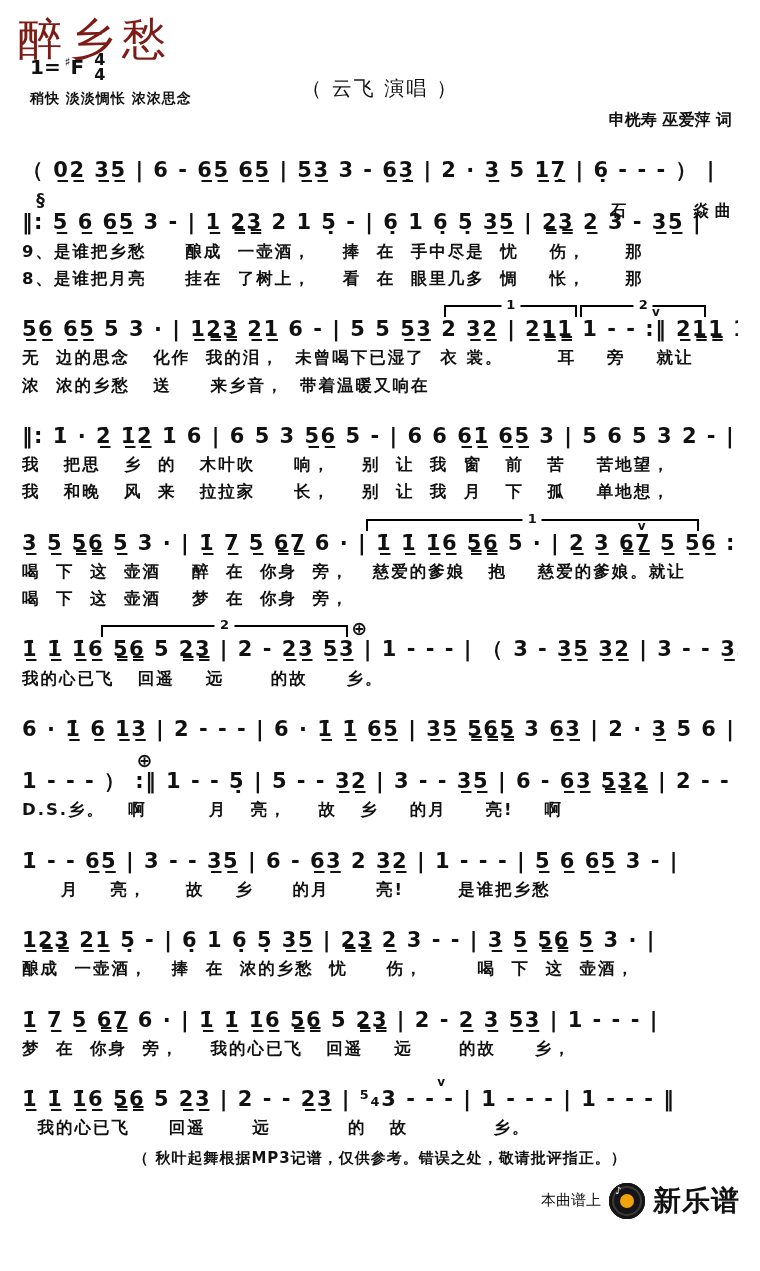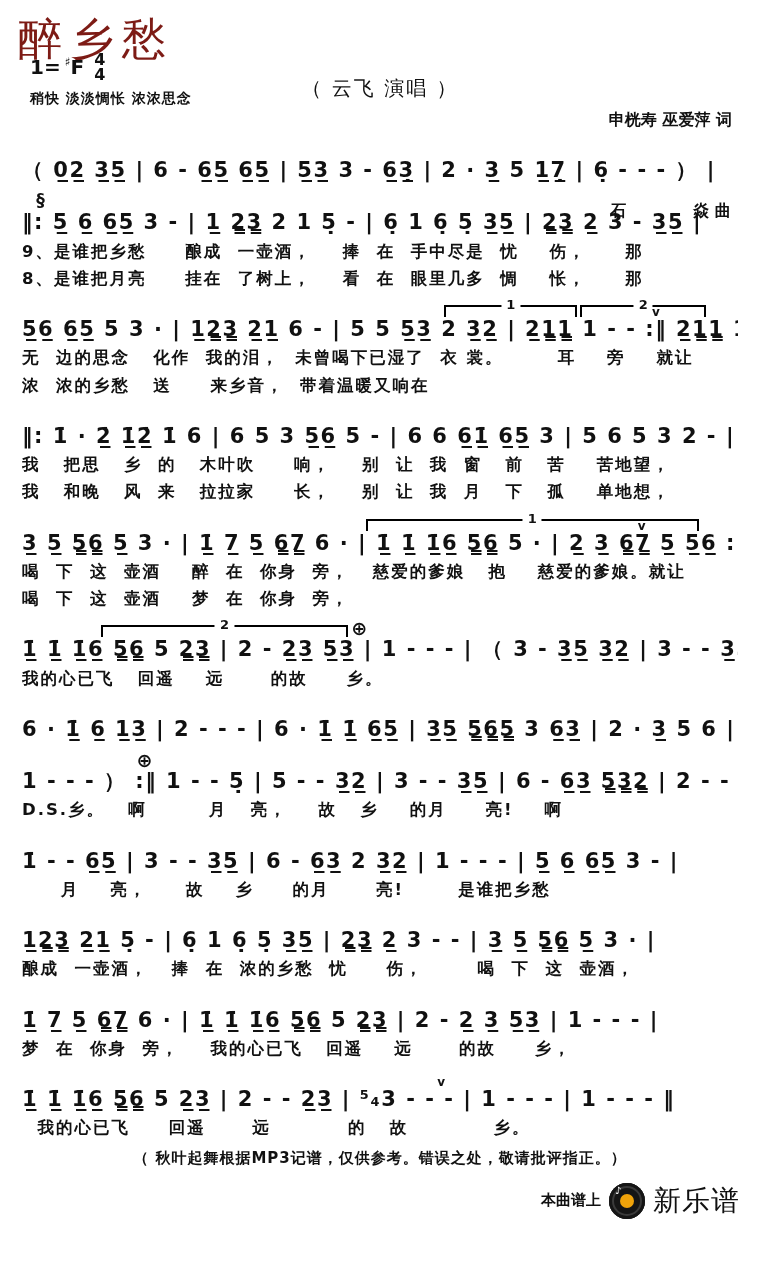--- a/index.html
+++ b/index.html
@@ -44,33 +44,33 @@
     background:#fff;padding:0 5px;font-style:normal;font-weight:bold;font-size:13px;
   }
   .mark{position:absolute;font-weight:bold;}
   .mark.segno{font-size:17px;top:-4px;}
   .mark.coda{font-size:19px;top:-4px;}
   .mark.breath{font-size:12px;top:4px;}
   
   .footnote{text-align:center;font-size:15px;font-weight:bold;margin-top:4px;letter-spacing:1px;}
   .brandrow{display:flex;justify-content:flex-end;align-items:center;gap:8px;
     margin-top:14px;padding-right:2px;}
-  .brand-prefix{font-size:15px;font-weight:bold;}
+  .brand-prefix{font-size:15px;font-weight:normal;}
   .record{
     width:36px;height:36px;border-radius:50%;background:#151515;position:relative;
     box-shadow:inset 0 0 0 3px #151515, inset 0 0 0 5px #3a3a3a;flex:0 0 auto;
   }
   .record::before{
     content:"";position:absolute;left:11px;top:11px;width:14px;height:14px;
     border-radius:50%;background:#f0a30a;
   }
   .record::after{
     content:"♪";position:absolute;left:6px;top:2px;color:#fff;font-size:10px;
   }
-  .brand-name{font-size:28px;font-weight:normal;letter-spacing:1px;}
+  .brand-name{font-size:28px;font-weight:bold;letter-spacing:1px;}
 </style>
 </head>
 <body>
 
 <div class="page">
 
   <div class="header">
     <div class="title" style="color: rgb(125, 27, 21);">醉乡愁</div>
     <div class="subtitle">（ 云飞 演唱 ）</div>
 

